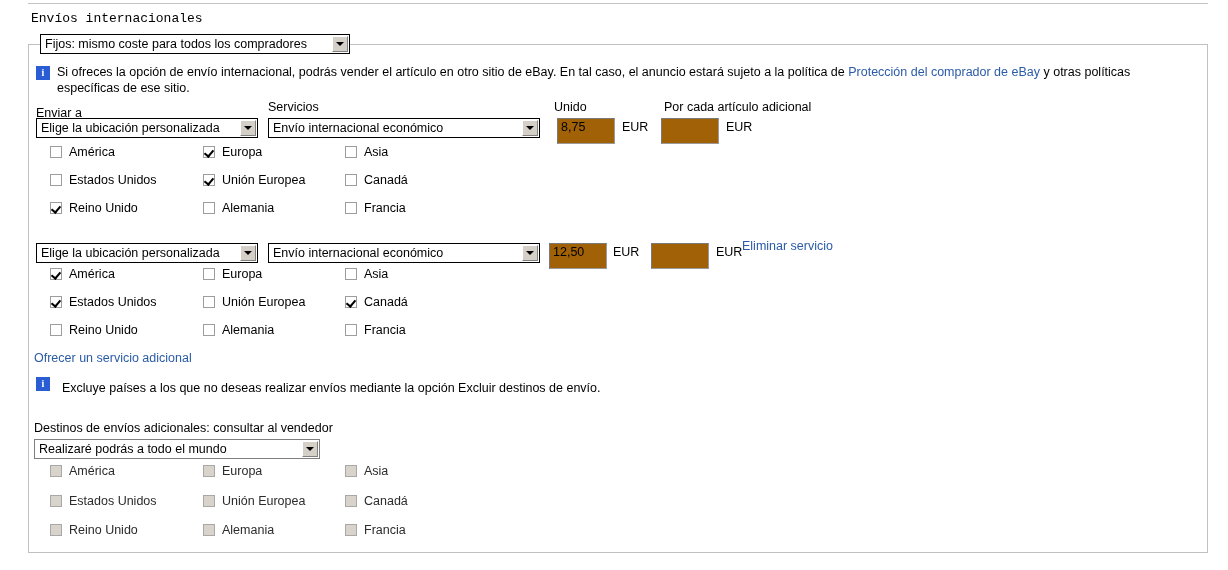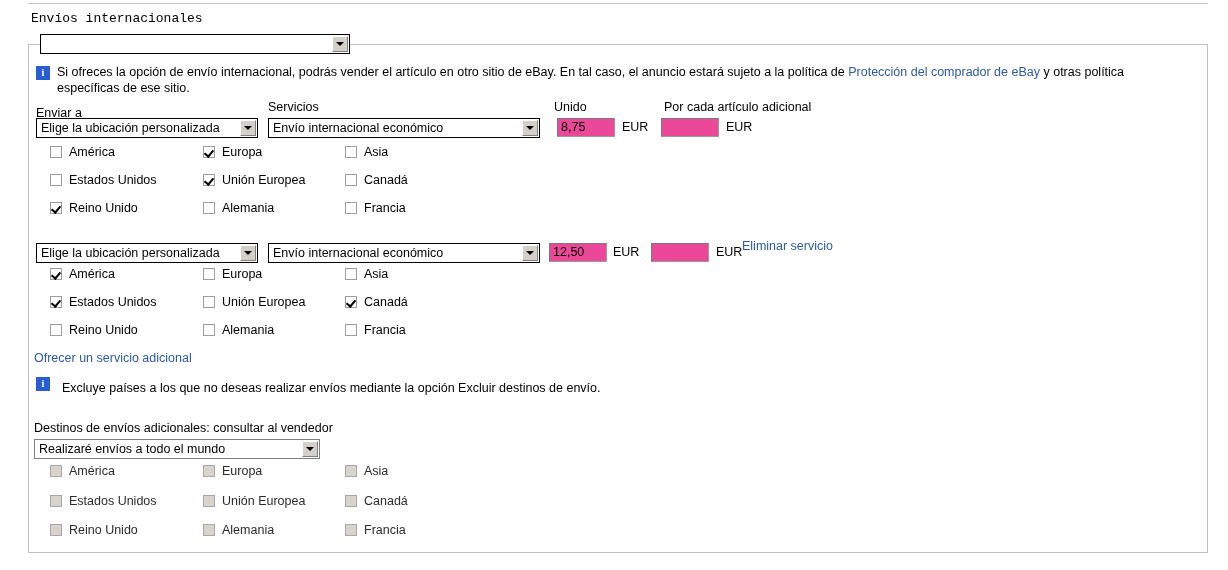--- a/index.html
+++ b/index.html
@@ -90,22 +90,22 @@
     border-top: 4px solid #000000;
   }
   .sel.grey {
     border: 1px solid #7f7f7f;
   }
 
   
   .inp {
     position: absolute;
     box-sizing: border-box;
-    height: 19px;
-    background: #ec4899;
+    height: 26px;
+    background: #a16207;
     border: 1px solid #9a9a9a;
     border-top-color: #7a7a7a;
     border-left-color: #7a7a7a;
     font-size: 12.5px;
     font-family: "Liberation Sans", sans-serif;
     line-height: 17px;
     padding-left: 3px;
     color: #000;
     white-space: nowrap;
     overflow: hidden;
@@ -199,26 +199,27 @@
 </head>
 <body>
 
 <div class="top-rule"></div>
 
 <div class="section-title">Envíos internacionales</div>
 
 <div class="frame"></div>
 
 <div class="sel" style="left:40px; top:34px; width:310px;">
+  <span>Fijos: mismo coste para todos los compradores</span>
   <span class="arrowbtn"></span>
 </div>
 
 <div class="infoicon" style="left:36px; top:66px;">i</div>
 <div class="infotext" style="left:57px; top:64px; width:1135px;">
-  <span>Si ofreces la opción de envío internacional, podrás vender el artículo en otro sitio de eBay. En tal caso, el anuncio estará sujeto a la política de </span><a class="lnk" href="#">Protección del comprador de eBay</a><span> y otras política</span>
+  <span>Si ofreces la opción de envío internacional, podrás vender el artículo en otro sitio de eBay. En tal caso, el anuncio estará sujeto a la política de </span><a class="lnk" href="#">Protección del comprador de eBay</a><span> y otras políticas</span>
   <div>específicas de ese sitio.</div>
 </div>
 
 <div class="lbl" style="left:36px; top:106px;">Enviar a</div>
 <div class="lbl" style="left:268px; top:100px;">Servicios</div>
 <div class="lbl" style="left:554px; top:100px;">Unido</div>
 <div class="lbl" style="left:664px; top:100px;">Por cada artículo adicional</div>
 
 <div class="sel" style="left:36px; top:118px; width:222px;">
   <span>Elige la ubicación personalizada</span>
@@ -317,21 +318,21 @@
 <a class="servicelink" href="#" style="left:34px; top:351px;">Ofrecer un servicio adicional</a>
 
 <div class="infoicon" style="left:36px; top:377px;">i</div>
 <div class="infotext" style="left:62px; top:380px; width:1120px;">
   <div>Excluye países a los que no deseas realizar envíos mediante la opción Excluir destinos de envío.</div>
 </div>
 
 <div class="lbl" style="left:34px; top:421px;">Destinos de envíos adicionales: consultar al vendedor</div>
 
 <div class="sel grey" style="left:34px; top:439px; width:286px;">
-  <span>Realizaré envíos a todo el mundo</span>
+  <span>Realizaré podrás a todo el mundo</span>
   <span class="arrowbtn"></span>
 </div>
 
 <div class="cbrow" style="left:50px; top:464px;">
   <span class="cbox disabled"></span><span class="cblabel dim">América</span>
 </div>
 <div class="cbrow" style="left:203px; top:464px;">
   <span class="cbox disabled"></span><span class="cblabel dim">Europa</span>
 </div>
 <div class="cbrow" style="left:345px; top:464px;">

